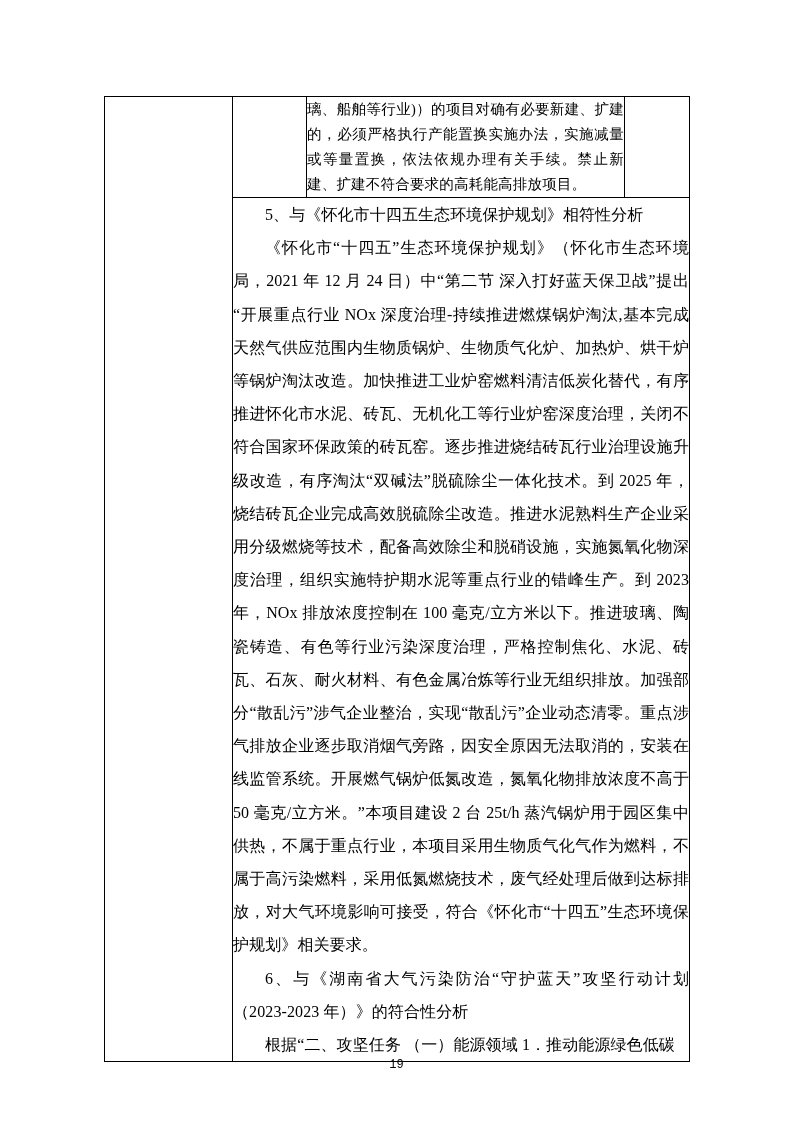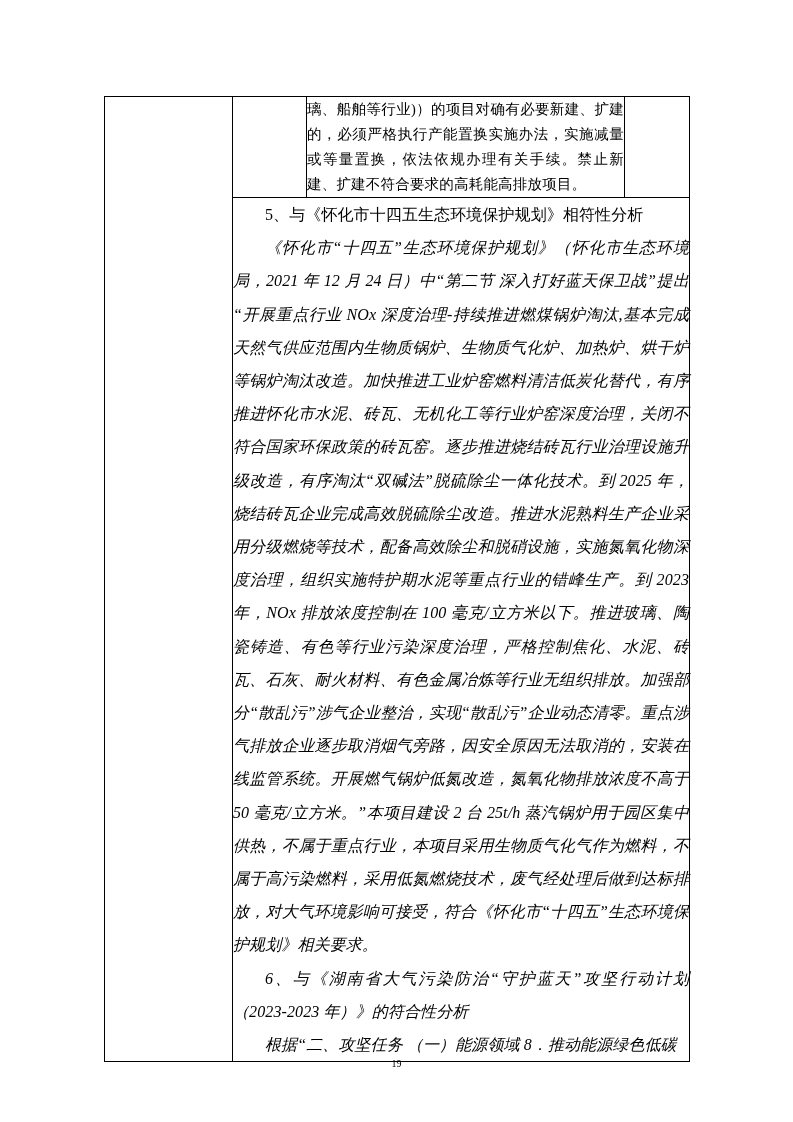--- a/index.html
+++ b/index.html
@@ -61,30 +61,29 @@
     text-align: justify;
     text-justify: inter-ideograph;
     margin: 0;
     letter-spacing: 0.1px;
   }
   .para.indent2 {
     text-indent: 2em;
   }
   .para + .para {
     margin-top: 0;
-    font-style: italic;
   }
   .page-number {
     position: absolute;
     left: 0;
     top: 1058px;
     width: 793px;
     text-align: center;
-    font-size: 10px;
-    font-family: Liberation Serif, serif;
+    font-size: 12px;
+    font-family: Liberation Mono, monospace;
   }
 </style>
 </head>
 <body>
 
 <div class="page">
 
   <table class="doc-table">
     <colgroup>
       <col class="col-a">
@@ -99,21 +98,21 @@
         <td class="col-c cell-pad">
           <div class="frag-text">璃、船舶等行业)）的项目对确有必要新建、扩建的，必须严格执行产能置换实施办法，实施减量或等量置换，依法依规办理有关手续。禁止新建、扩建不符合要求的高耗能高排放项目。</div>
         </td>
         <td class="col-d"></td>
       </tr>
       <tr>
         <td class="body-cell" colspan="3">
           <p class="para indent2">5、与《怀化市十四五生态环境保护规划》相符性分析</p>
           <p class="para indent2">《怀化市“十四五”生态环境保护规划》（怀化市生态环境局，2021 年 12 月 24 日）中“第二节 深入打好蓝天保卫战”提出“开展重点行业 NOx 深度治理-持续推进燃煤锅炉淘汰,基本完成天然气供应范围内生物质锅炉、生物质气化炉、加热炉、烘干炉等锅炉淘汰改造。加快推进工业炉窑燃料清洁低炭化替代，有序推进怀化市水泥、砖瓦、无机化工等行业炉窑深度治理，关闭不符合国家环保政策的砖瓦窑。逐步推进烧结砖瓦行业治理设施升级改造，有序淘汰“双碱法”脱硫除尘一体化技术。到 2025 年，烧结砖瓦企业完成高效脱硫除尘改造。推进水泥熟料生产企业采用分级燃烧等技术，配备高效除尘和脱硝设施，实施氮氧化物深度治理，组织实施特护期水泥等重点行业的错峰生产。到 2023 年，NOx 排放浓度控制在 100 毫克/立方米以下。推进玻璃、陶瓷铸造、有色等行业污染深度治理，严格控制焦化、水泥、砖瓦、石灰、耐火材料、有色金属冶炼等行业无组织排放。加强部分“散乱污”涉气企业整治，实现“散乱污”企业动态清零。重点涉气排放企业逐步取消烟气旁路，因安全原因无法取消的，安装在线监管系统。开展燃气锅炉低氮改造，氮氧化物排放浓度不高于 50 毫克/立方米。”本项目建设 2 台 25t/h 蒸汽锅炉用于园区集中供热，不属于重点行业，本项目采用生物质气化气作为燃料，不属于高污染燃料，采用低氮燃烧技术，废气经处理后做到达标排放，对大气环境影响可接受，符合《怀化市“十四五”生态环境保护规划》相关要求。</p>
           <p class="para indent2">6、与《湖南省大气污染防治“守护蓝天”攻坚行动计划（2023-2023 年）》的符合性分析</p>
-          <p class="para indent2">根据“二、攻坚任务 （一）能源领域 8．推动能源绿色低碳</p>
+          <p class="para indent2">根据“二、攻坚任务 （一）能源领域 1．推动能源绿色低碳</p>
         </td>
       </tr>
     </tbody>
   </table>
 
   <div class="page-number">19</div>
 
 </div>
 
 </body></html>

